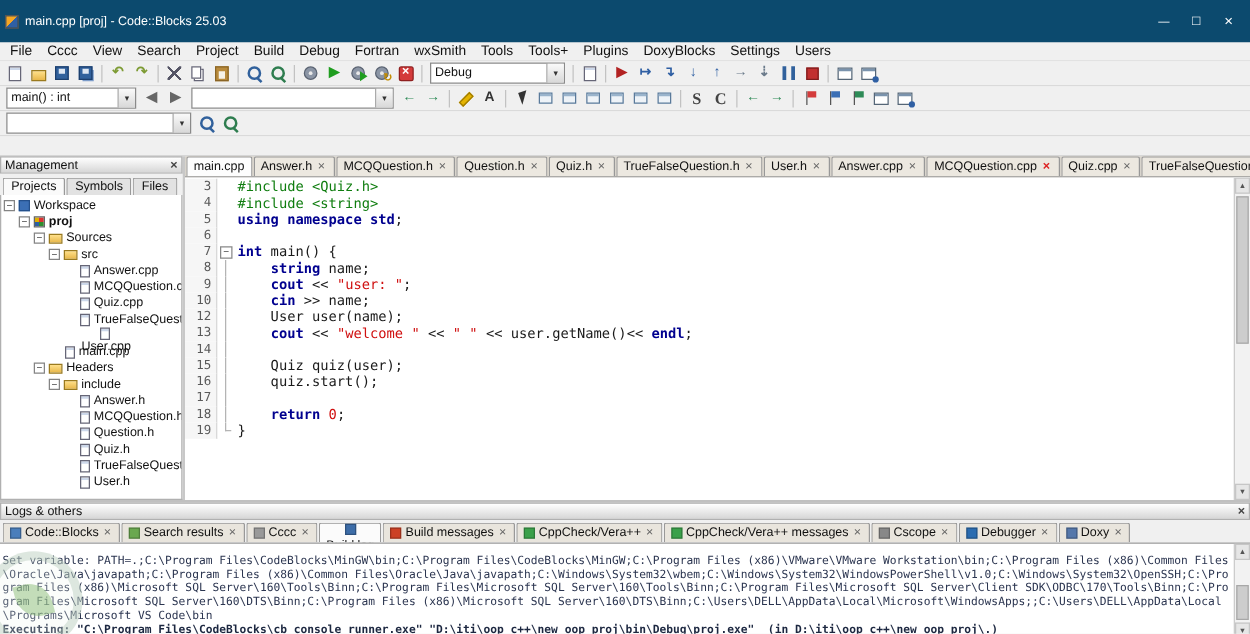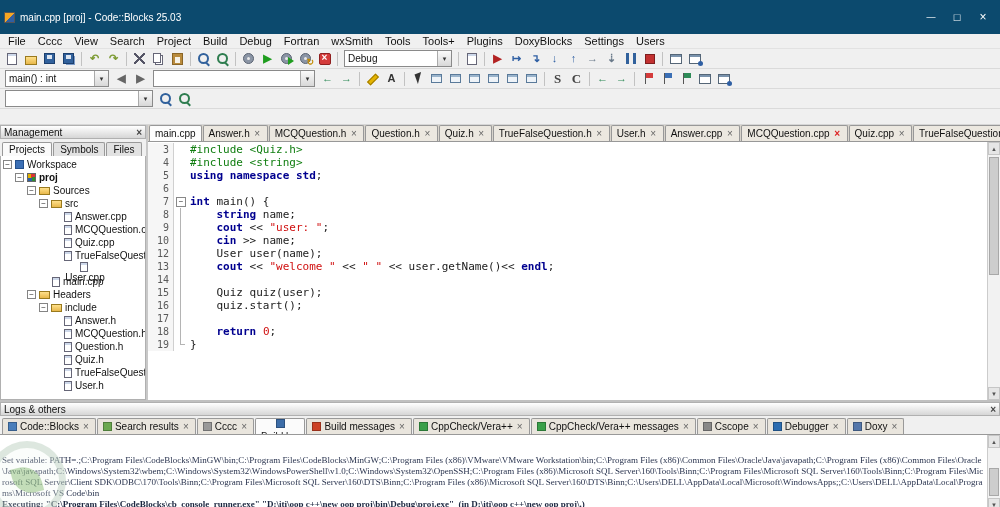--- a/index.html
+++ b/index.html
@@ -130,21 +130,21 @@
   
   .logs{height:111px;display:flex;flex-direction:column;border-top:2px solid #c0c0c0;background:#f0f0f0;}
   .logs-tabs{height:18px;display:flex;align-items:flex-end;padding-left:2px;overflow:hidden;}
   .ltab{display:flex;align-items:center;gap:3px;height:16px;padding:0 5px;border:1px solid #999;border-bottom:none;border-radius:2px 2px 0 0;background:#e9e5dd;font-size:10px;white-space:nowrap;margin-right:1px;flex:none;}
   .ltab.active{background:#fbfbfb;font-weight:normal;flex-direction:column;}
   .ltab-ic{width:9px;height:9px;border:1px solid rgba(0,0,0,.25);flex:none;}
   .ltab-close{width:8px;text-align:center;color:#666;font-size:10px;line-height:8px;}
   .ltab-close::before{content:"×";}
   .logs-body{flex:1;display:flex;background:#fff;border-top:1px solid #999;overflow:hidden;}
   .logs-content{flex:1;overflow:hidden;display:flex;flex-direction:column;justify-content:flex-end;font-family:"DejaVu Sans Mono",monospace;font-size:9px;line-height:11px;color:#2b3550;padding:0 2px 1px;min-width:0;}
-  .log-line{white-space:pre-wrap;word-break:break-all;font-family:Liberation Serif, serif;}
+  .log-line{white-space:pre-wrap;word-break:break-all;}
   .log-line.strong{font-weight:bold;color:#1c2740;}
 
   
   .watermark{position:absolute;left:-12px;bottom:-12px;width:78px;height:78px;border-radius:50%;border:7px solid rgba(170,195,175,.38);display:flex;align-items:center;justify-content:center;pointer-events:none;z-index:50;background:rgba(240,248,240,.25);}
   .watermark .leaf{width:28px;height:28px;background:rgba(140,190,120,.5);border-radius:0 70% 0 70%;transform:rotate(-15deg);}
 </style>
 </head>
 <body>
 
 <div class="titlebar">

